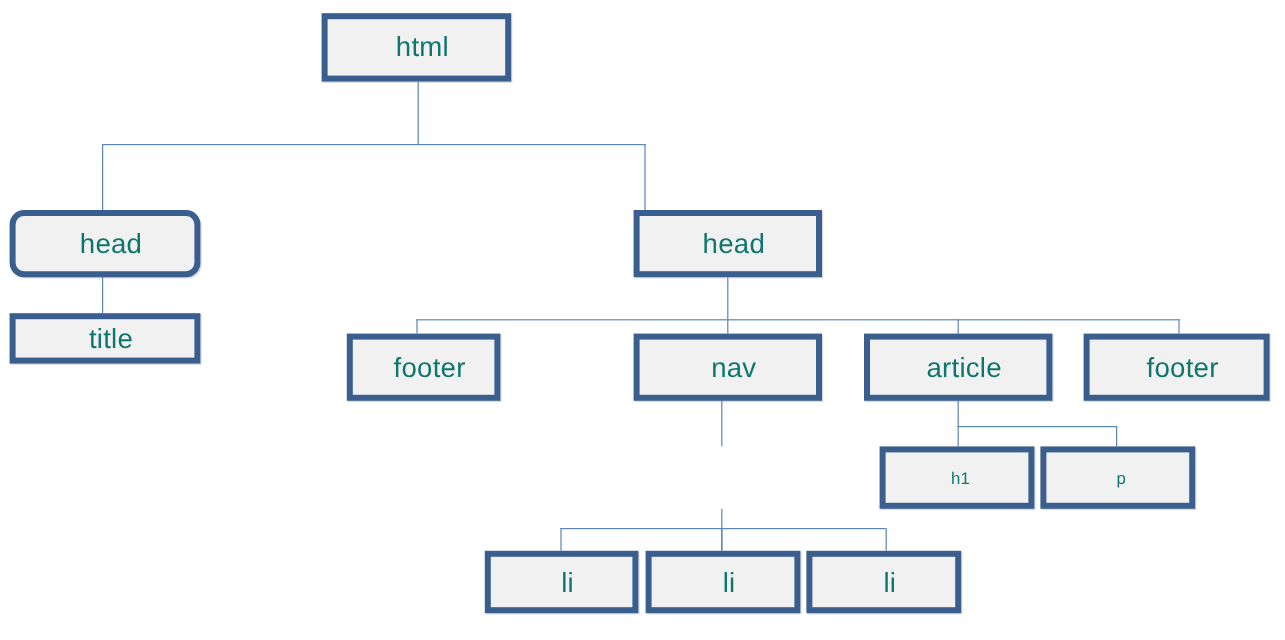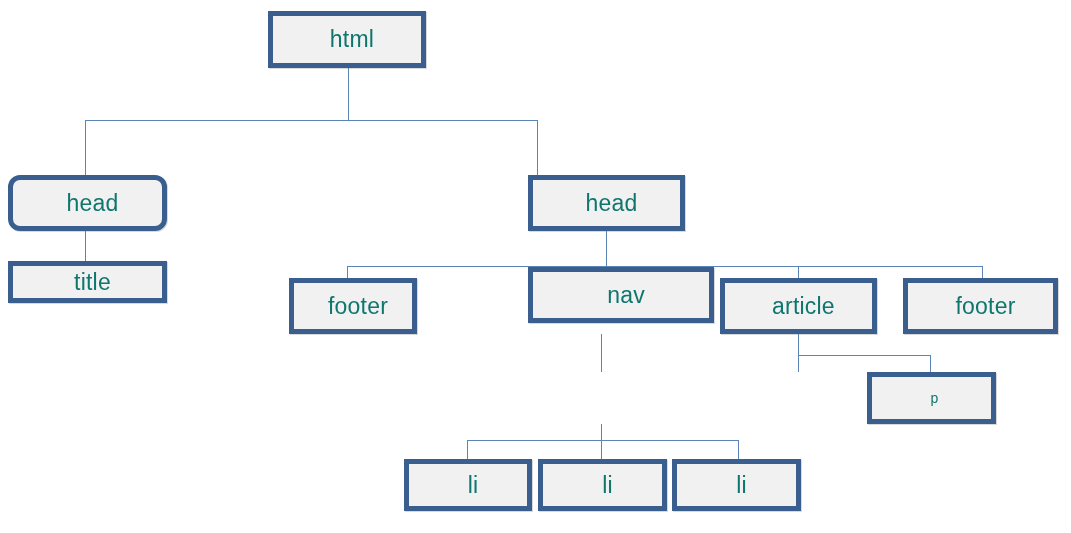--- a/index.html
+++ b/index.html
@@ -103,33 +103,36 @@
   </div>
 
   <div class="node" style="left:528px; top:175px; width:157px; height:56px;">
     <span class="label">head</span>
   </div>
 
   <div class="node" style="left:289px; top:278px; width:128px; height:56px;">
     <span class="label">footer</span>
   </div>
 
-  <div class="node" style="left:528px; top:267px; width:186px; height:56px;">
+  <div class="node" style="left:528px; top:278px; width:157px; height:56px;">
     <span class="label">nav</span>
   </div>
 
   <div class="node" style="left:720px; top:278px; width:157px; height:56px;">
     <span class="label">article</span>
   </div>
 
   <div class="node" style="left:903px; top:278px; width:155px; height:56px;">
     <span class="label">footer</span>
   </div>
 
 
+  <div class="node small" style="left:733px; top:372px; width:129px; height:52px;">
+    <span class="label">h1</span>
+  </div>
 
   <div class="node small" style="left:867px; top:372px; width:129px; height:52px;">
     <span class="label">p</span>
   </div>
 
   <div class="node" style="left:404px; top:459px; width:128px; height:52px;">
     <span class="label">li</span>
   </div>
 
   <div class="node" style="left:538px; top:459px; width:129px; height:52px;">

